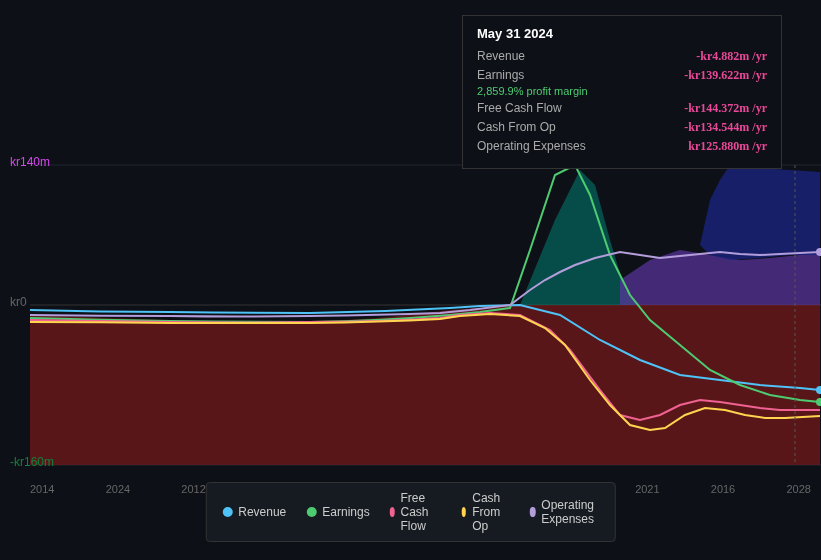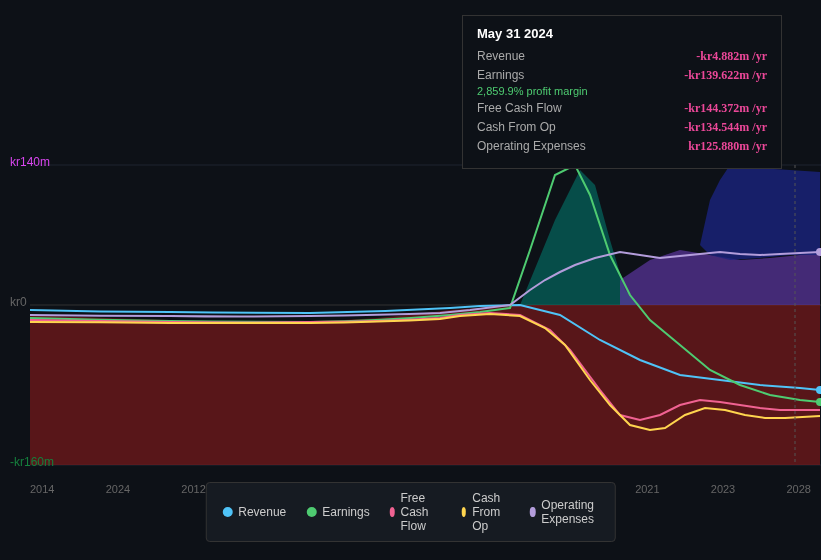--- a/index.html
+++ b/index.html
@@ -162,21 +162,21 @@
   <div id="x-axis">
     <span>2014</span>
     <span>2024</span>
     <span>2012</span>
     <span>2017</span>
     <span>2018</span>
     <span>2019</span>
     <span>2020</span>
     <span>2021</span>
     <span>2021</span>
-    <span>2023</span>
+    <span>2016</span>
     <span>2028</span>
   </div>
 
   <div id="tooltip-box">
     <div class="tooltip-title">May 31 2024</div>
     <div class="tooltip-row">
       <span class="tooltip-label">Revenue</span>
       <span class="tooltip-value red">-kr4.882m /yr</span>
     </div>
     <div class="tooltip-row">

